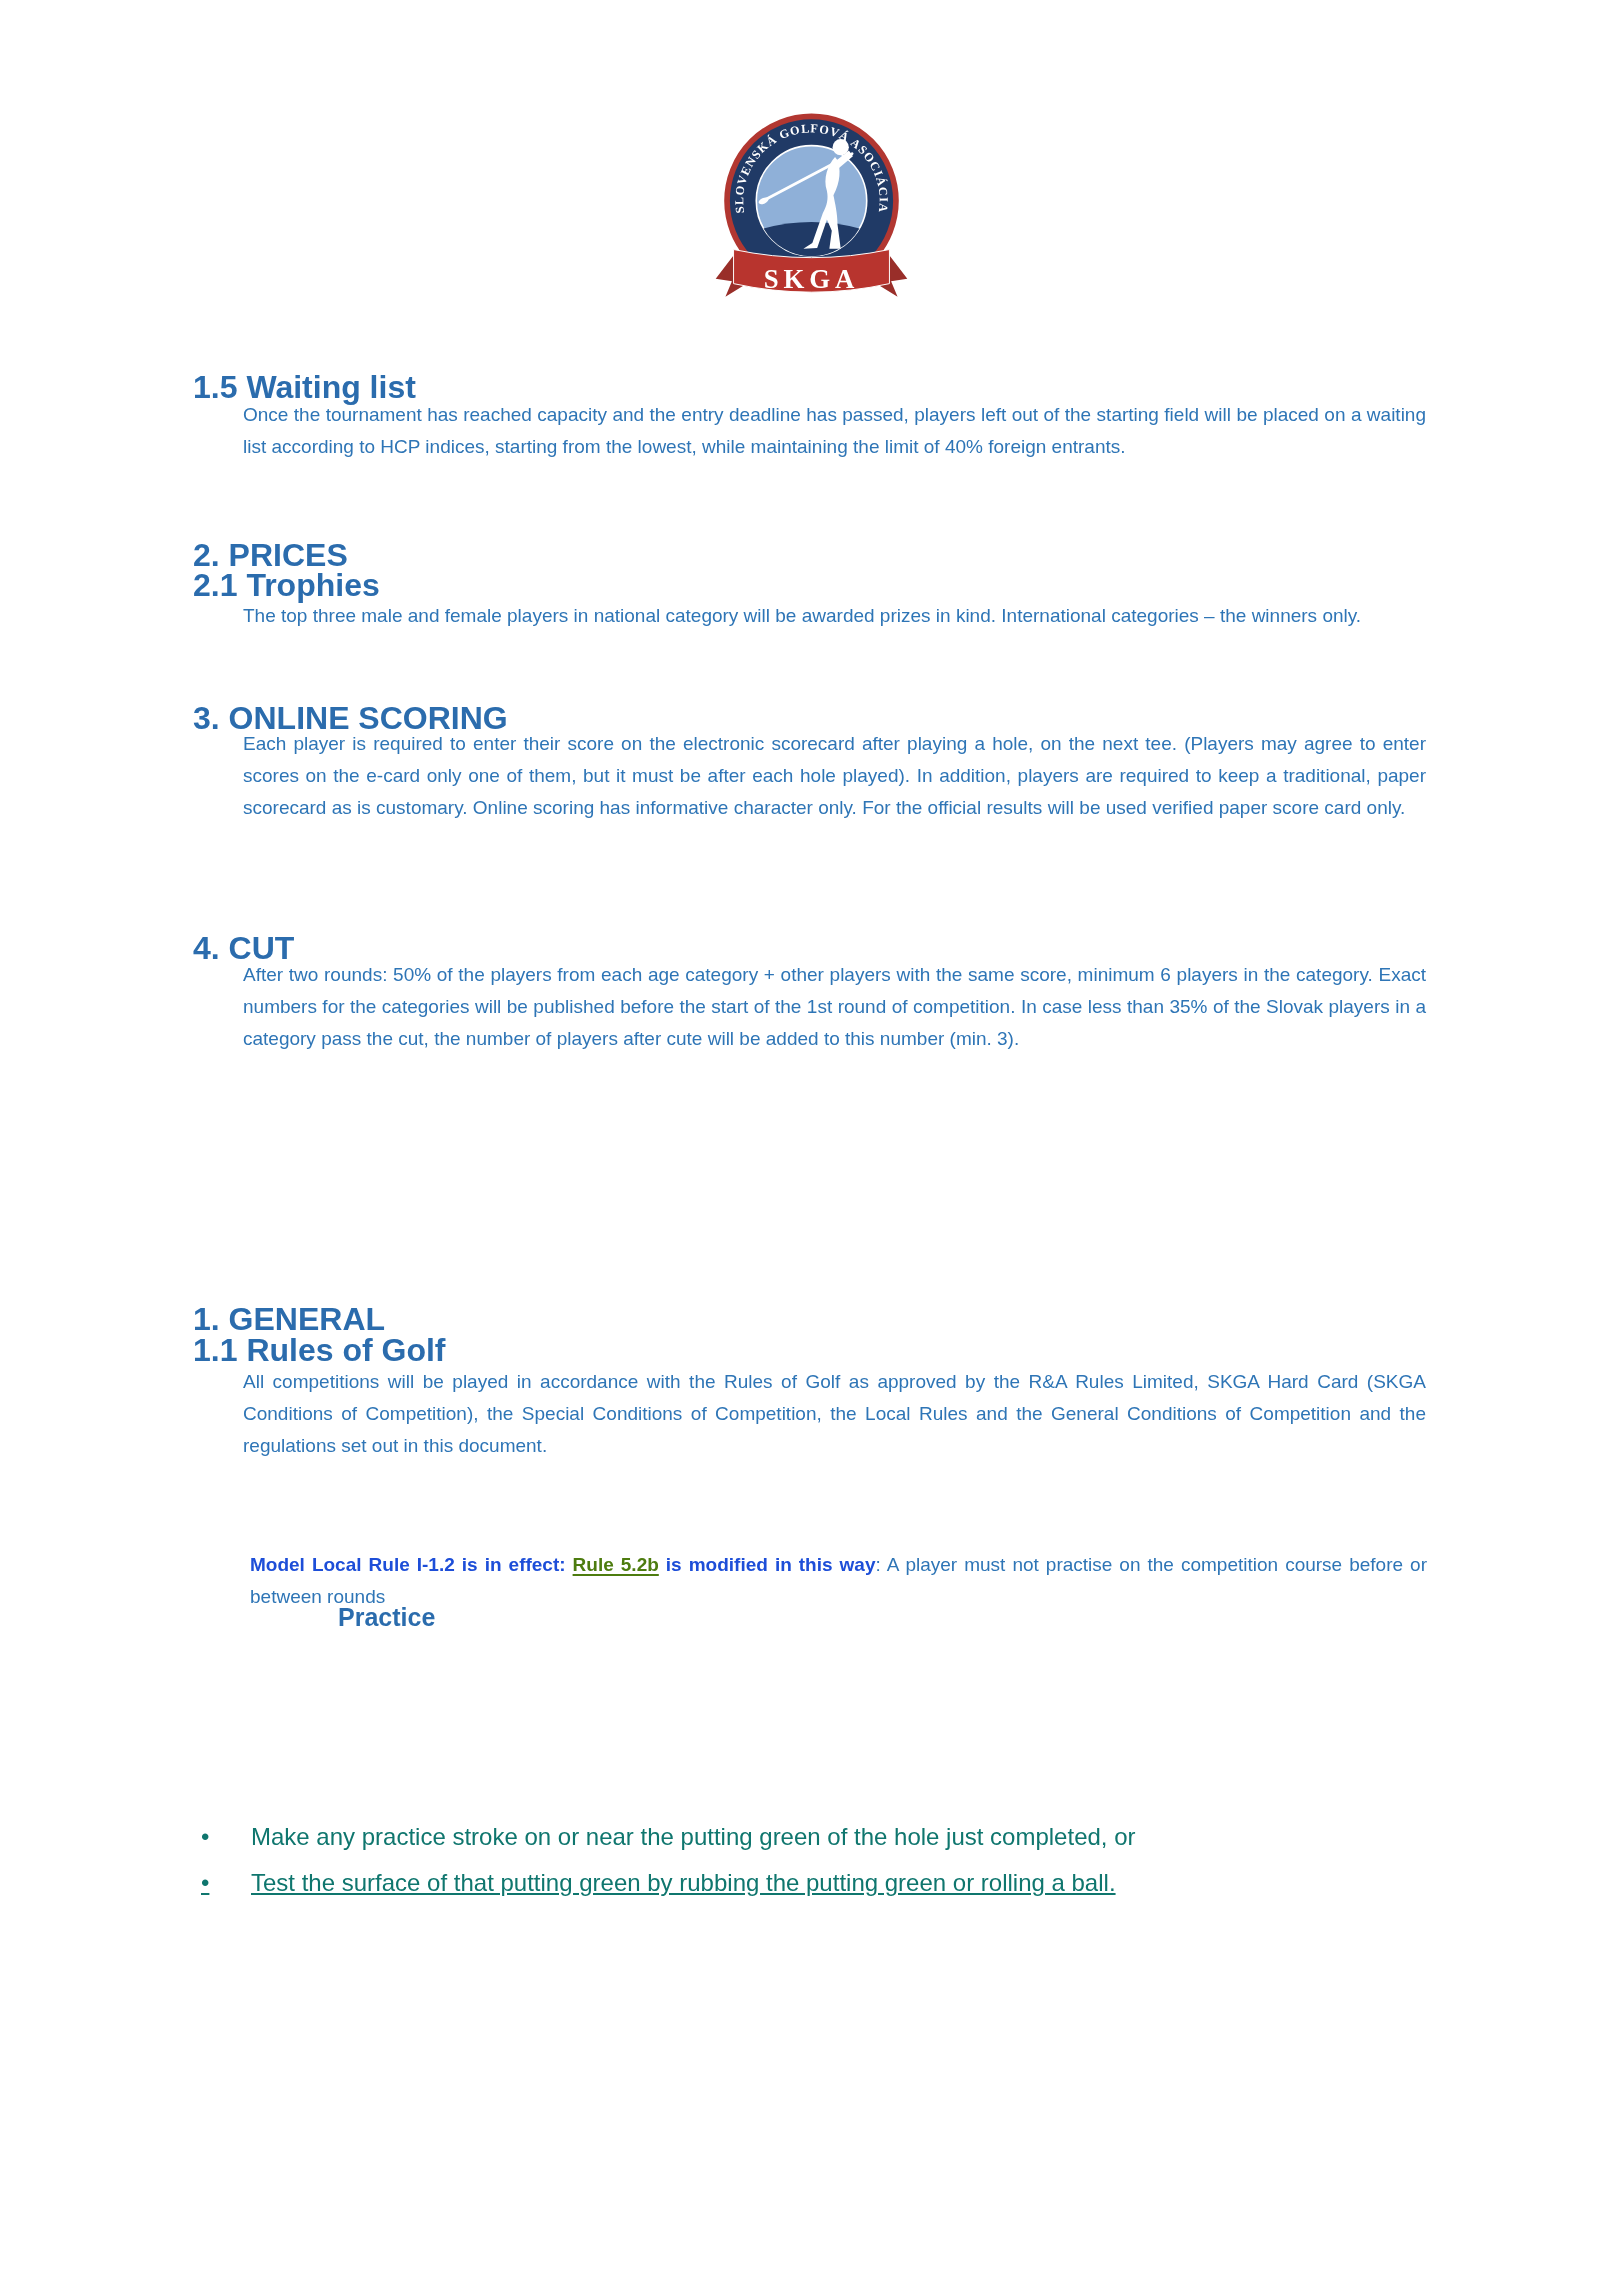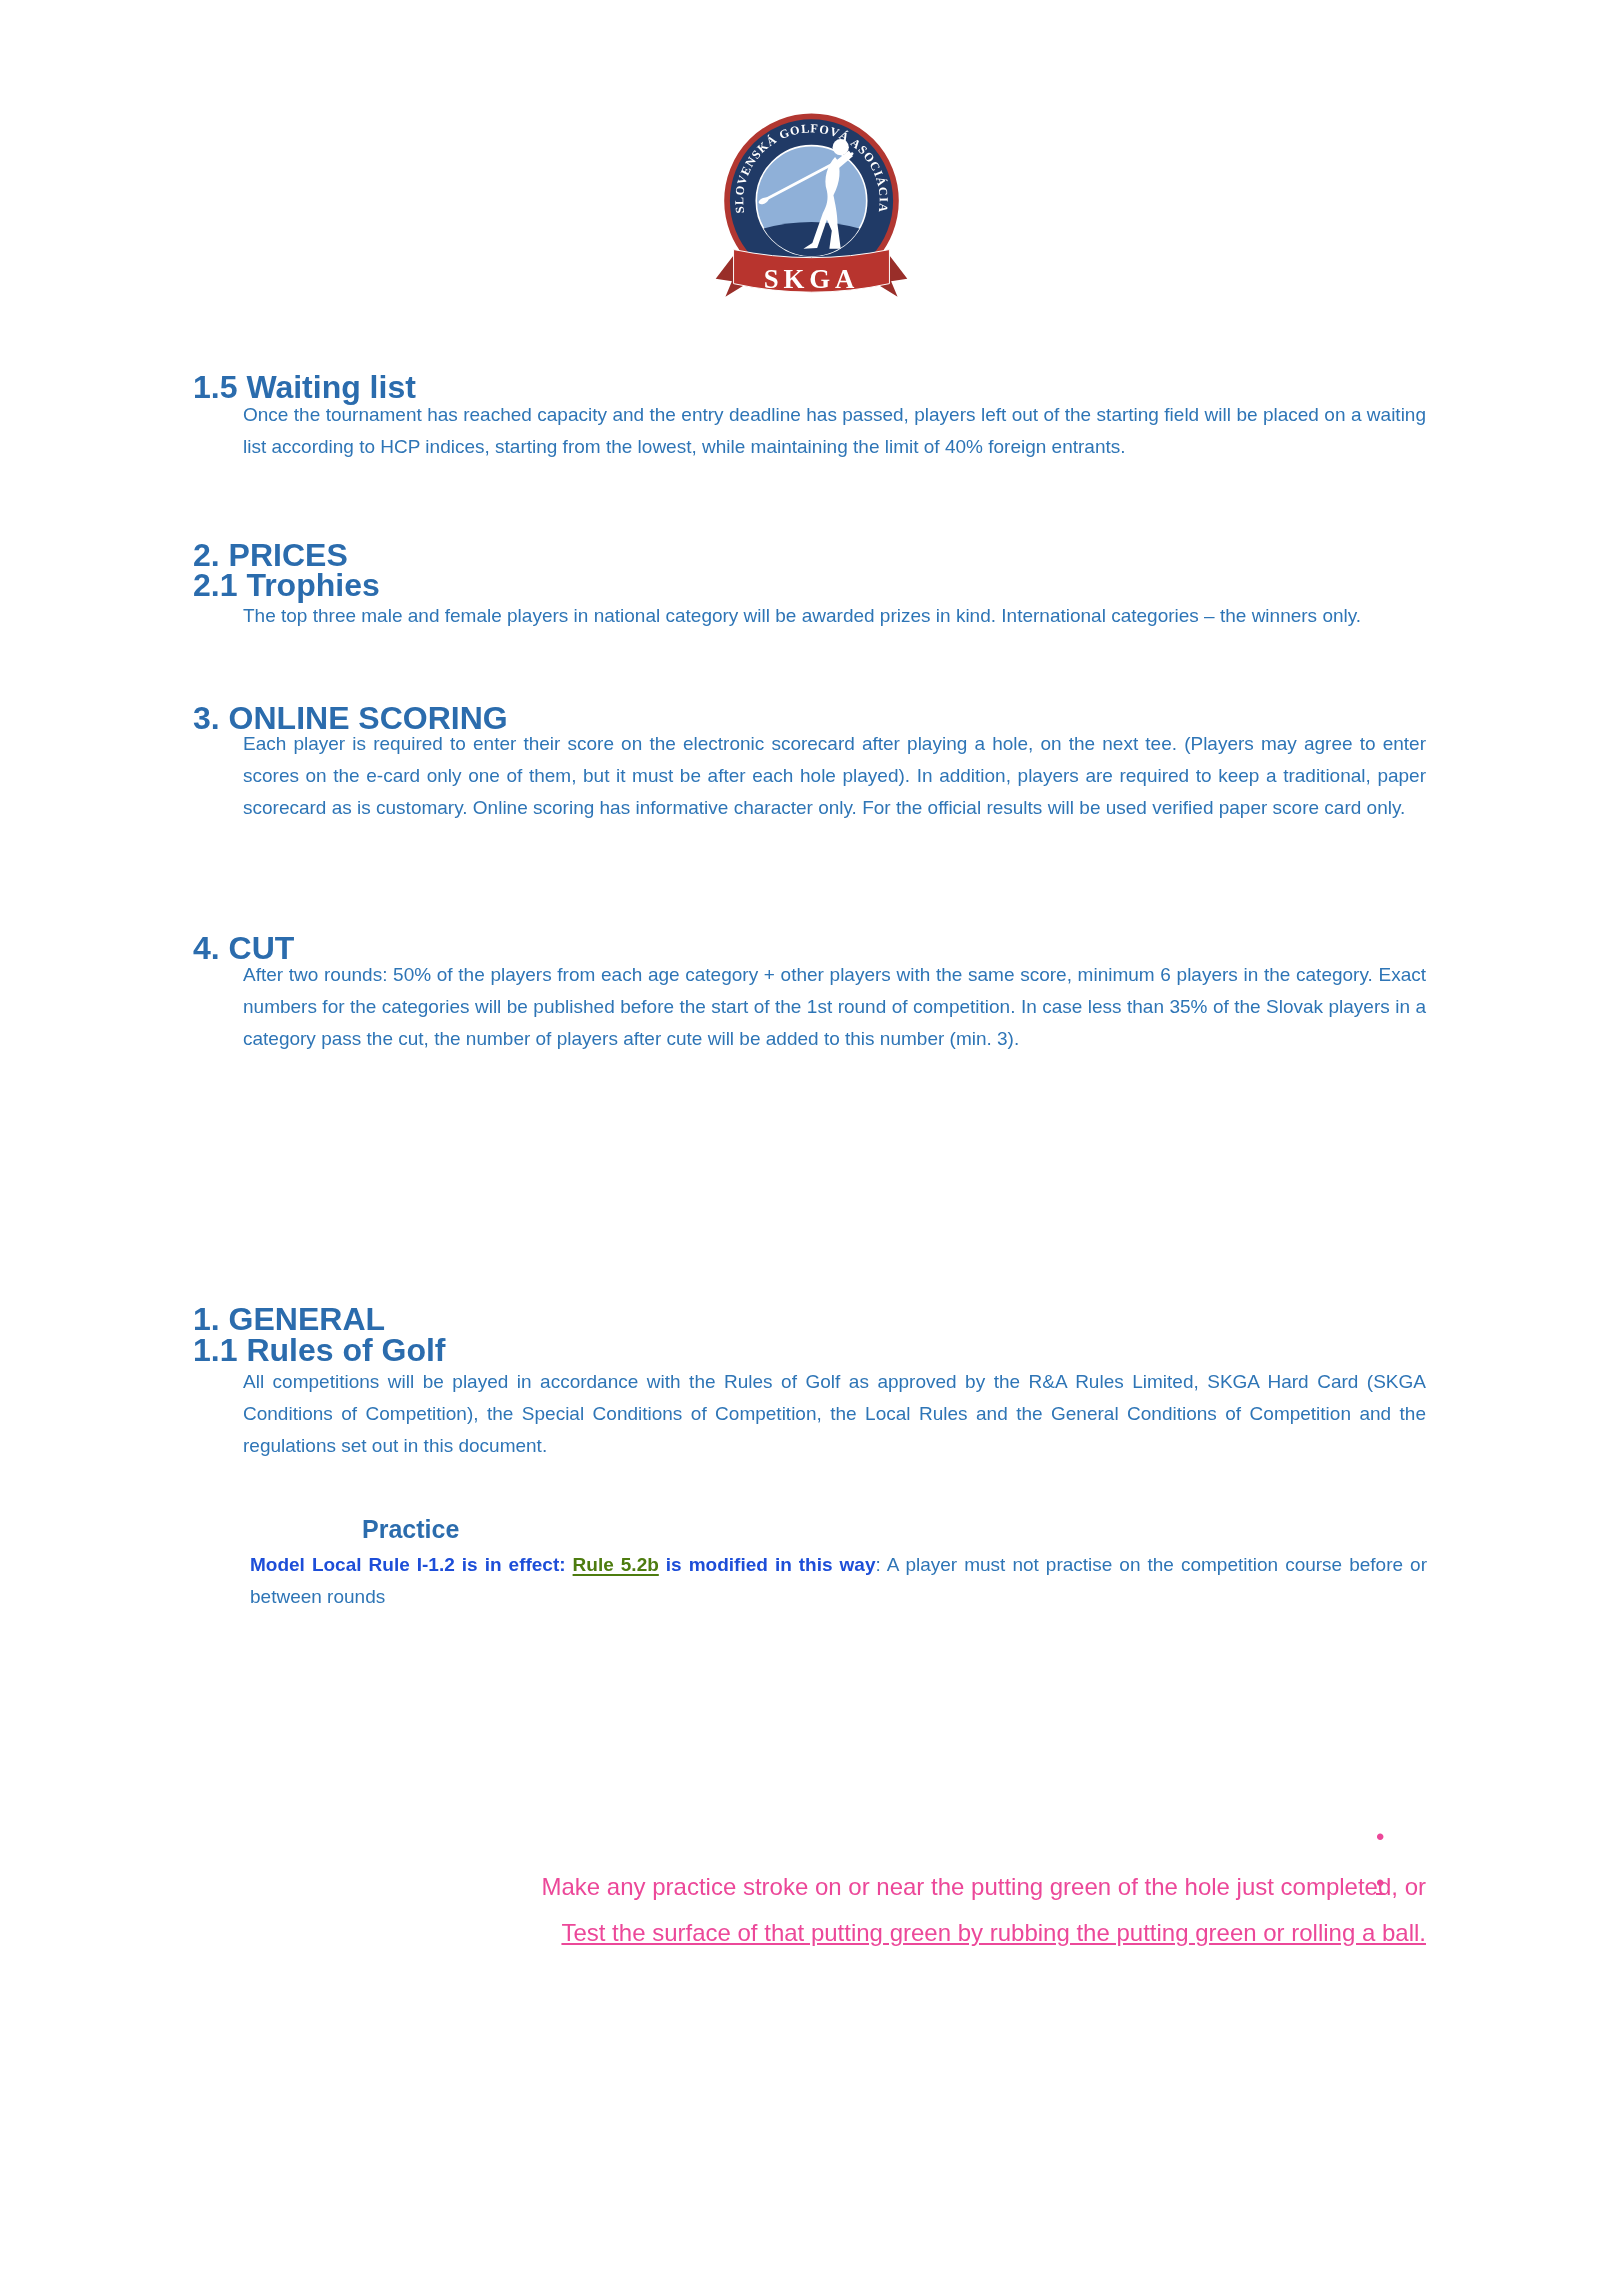--- a/index.html
+++ b/index.html
@@ -47,22 +47,21 @@
     text-decoration: underline;
     text-decoration-thickness: 2.4px;
     text-underline-offset: 3.2px;
   }
   .bullet-row {
     position: absolute;
     display: flex;
     align-items: flex-end;
     font-size: 24px;
     line-height: 32px;
-    color: #ec4899;
-    flex-direction: column;
+    color: #0f766e;
   }
   .bullet-marker { width: 50px; flex: 0 0 50px; }
   .bullet-marker::before { content: "•"; font-size: 24px; }
   .penalty-line {
     font-weight: bold;
     font-size: 24px;
     line-height: 32px;
     color: #2B6CAD;
     white-space: nowrap;
   }
@@ -116,21 +115,21 @@
   <div class="abs b" style="left:243px; top:728px; width:1183px;">Each player is required to enter their score on the electronic scorecard after playing a hole, on the next tee. (Players may agree to enter scores on the e-card only one of them, but it must be after each hole played). In addition, players are required to keep a traditional, paper scorecard as is customary. Online scoring has informative character only. For the official results will be used verified paper score card only.</div>
 
   <div class="abs h" style="left:193px; top:929px;">4. CUT</div>
   <div class="abs b" style="left:243px; top:959px; width:1183px;">After two rounds: 50% of the players from each age category + other players with the same score, minimum 6 players in the category. Exact numbers for the categories will be published before the start of the 1st round of competition. In case less than 35% of the Slovak players in a category pass the cut, the number of players after cute will be added to this number (min. 3).</div>
 
 
   <div class="abs h" style="left:193px; top:1300px;">1. GENERAL</div>
   <div class="abs h" style="left:193px; top:1331px;">1.1 Rules of Golf</div>
   <div class="abs b" style="left:243px; top:1366px; width:1183px;">All competitions will be played in accordance with the Rules of Golf as approved by the R&amp;A Rules Limited, SKGA Hard Card (SKGA Conditions of Competition), the Special Conditions of Competition, the Local Rules and the General Conditions of Competition and the regulations set out in this document.</div>
 
-  <div class="abs practice-label" style="left:338px; top:1513px;margin-left:24px;">Practice</div>
+  <div class="abs practice-label" style="left:338px; top:1601px;">Practice</div>
 
   <div class="abs b" style="left:250px; top:1549px; width:1177px;"><span class="bold">Model Local Rule I-1.2 is in effect: </span><span class="rule-link">Rule 5.2b</span><span class="bold"> is modified in this way</span><span>: A player must not practise on the competition course before or between rounds</span></div>
 
 
 
   <div class="bullet-row" style="left:201px; top:1821px; width:1225px;">
     <span class="bullet-marker"></span>
     <span>Make any practice stroke on or near the putting green of the hole just completed, or</span>
   </div>
   <div class="bullet-row" style="left:201px; top:1867px; width:1225px;text-decoration:underline;">

